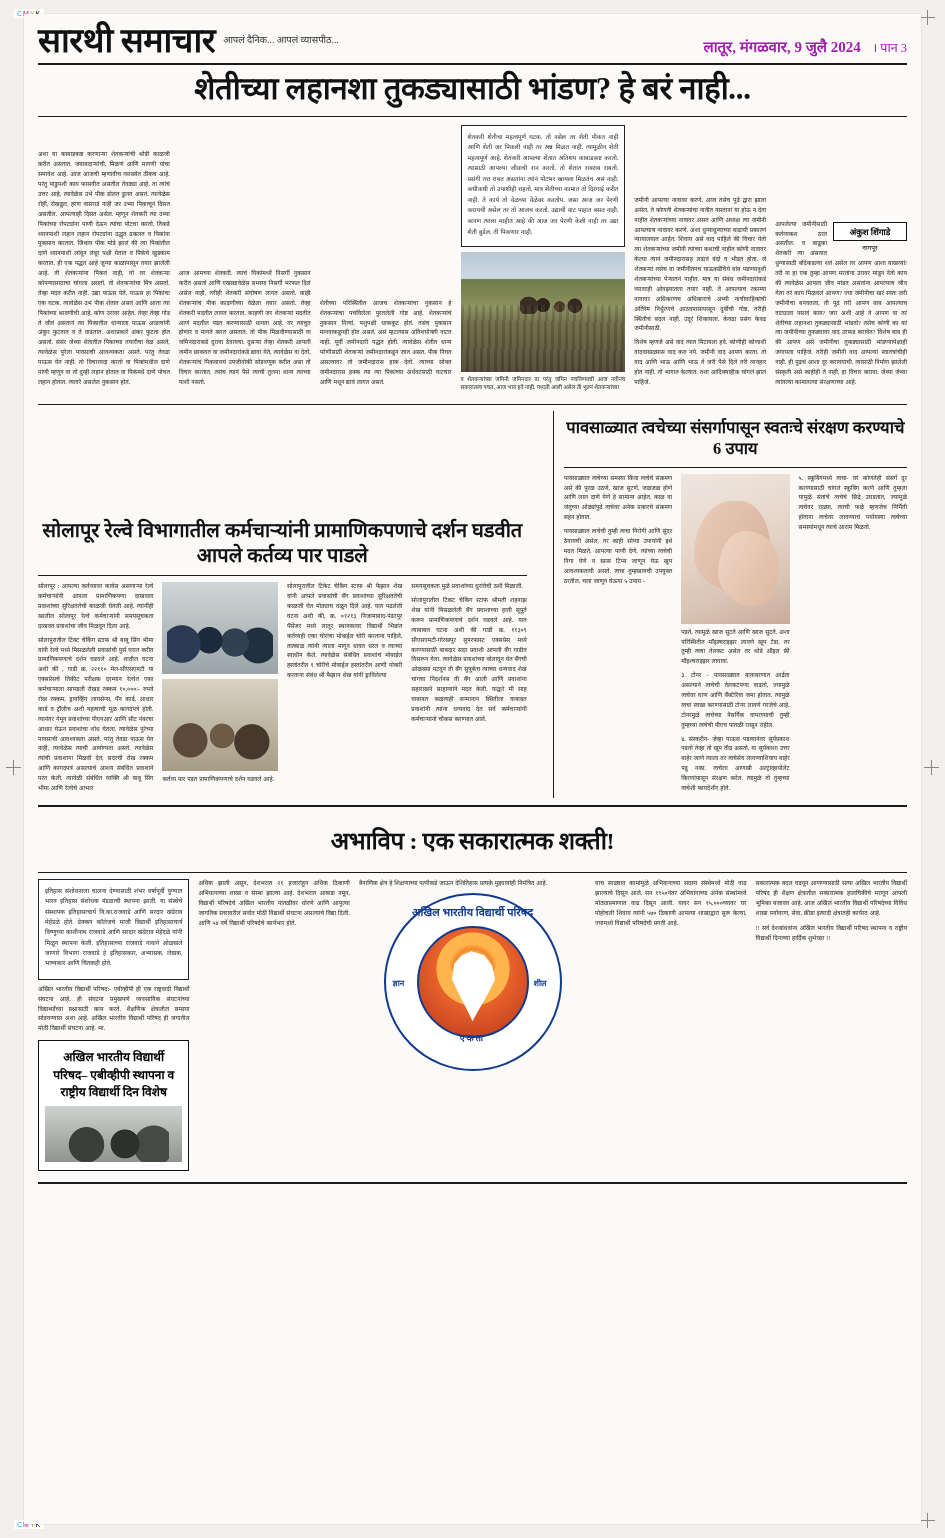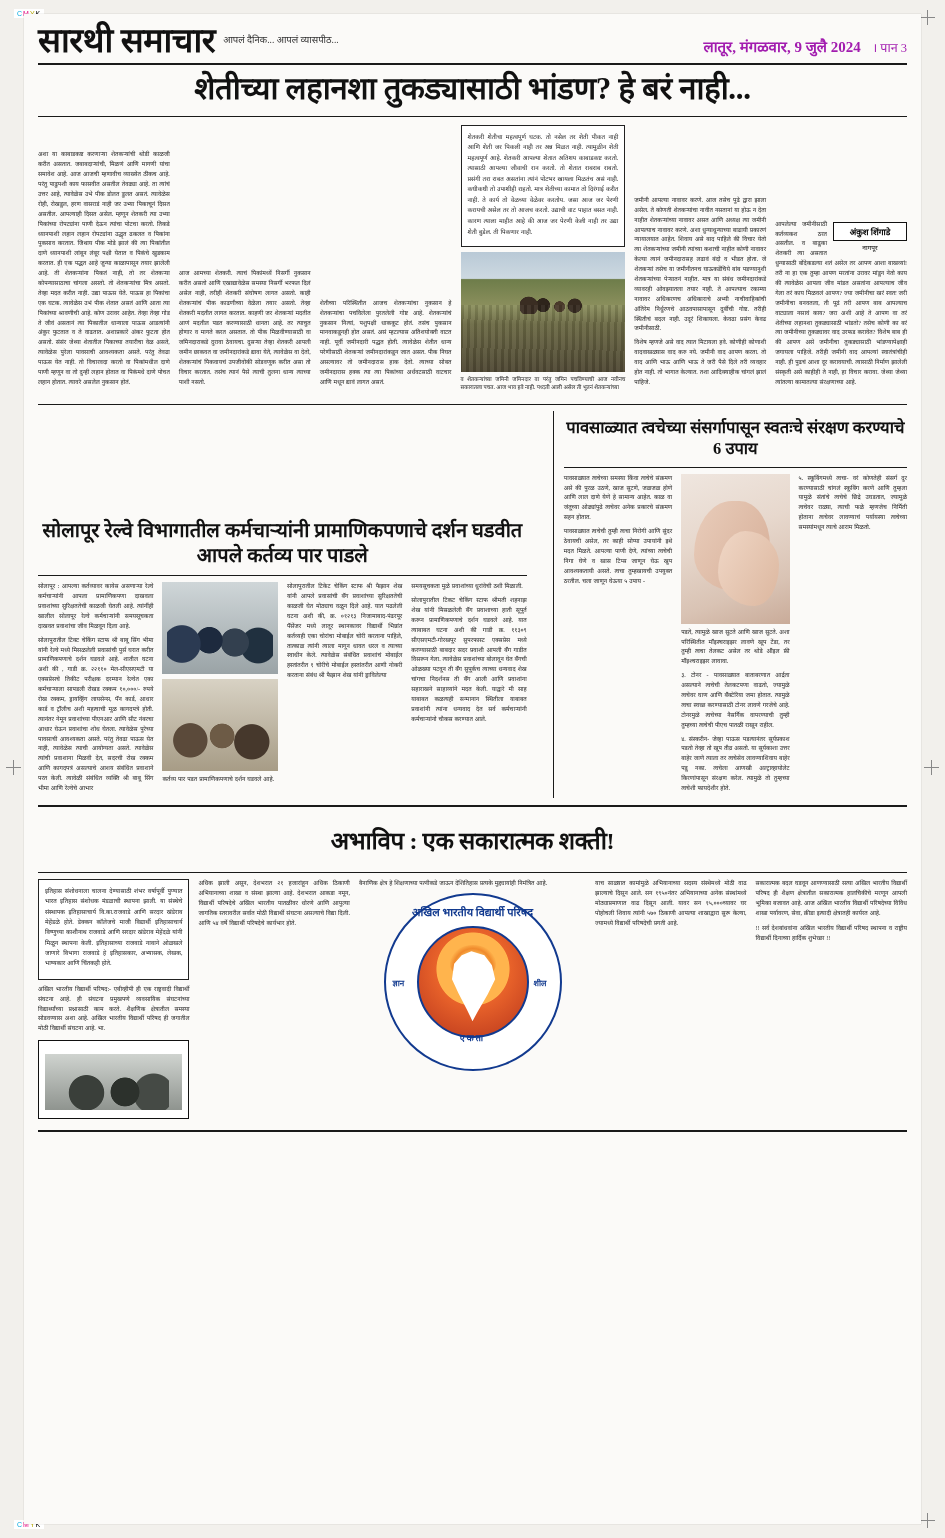--- a/index.html
+++ b/index.html
@@ -417,20 +417,21 @@
         <div class="abvp-col">
           <div class="intro-box">
             <div class="body-text">
               <p>इतिहास संशोधनाला चालना देण्यासाठी शंभर वर्षापूर्वी पुण्यात भारत इतिहास संशोधक मंडळाची स्थापना झाली. या संस्थेचे संस्थापक इतिहासाचार्य वि.का.राजवाडे आणि सरदार खंडेराव मेहेंडळे होते. डेक्कन कॉलेजचे माजी विद्यार्थी इतिहासाचार्य विष्णुच्या काशीनाथ राजवाडे आणि सरदार खंडेराव मेहेंदळे यांनी मिळून स्थापना केली. इतिहासाच्या राजवाडे नावाने ओळखले जाणारे विभागा राजवाडे हे इतिहासकार, अभ्यासक, लेखक, भाष्यकार आणि चिंतकही होते.</p>
             </div>
           </div>
           <div class="body-text">
             <p>अखिल भारतीय विद्यार्थी परिषद:- एबीव्हीपी ही एक राष्ट्रवादी विद्यार्थी संघटना आहे. ही संघटना प्रमुखपणे व्यवसायिक संघटनांच्या विद्यार्थ्यांच्या प्रश्नासाठी काम करते. शैक्षणिक क्षेत्रातील समस्या सोडवण्यास अशा आहे. अखिल भारतीय विद्यार्थी परिषद ही जगातील मोठी विद्यार्थी संघटना आहे. भा.</p>
           </div>
           <div class="kicker-box">
+            <span>अखिल भारतीय विद्यार्थी परिषद– एबीव्हीपी स्थापना व राष्ट्रीय विद्यार्थी दिन विशेष</span>
             <div class="kicker-img"></div>
           </div>
         </div>
 
         <div class="abvp-col">
           <div class="body-text">
             <p>अधिक झाली असून, देशभरात २१ हजारांहून अधिक ठिकाणी अभियानाच्या शाखा व संस्था झाल्या आहे. देशभरात आकडा नमून, विद्यार्थी परिषदेचे अखिल भारतीय पातळीवर धोरणे आणि आपुल्या जागतिक स्तरावरील सर्वात मोठी विद्यार्थी संघटना असल्याचे विद्या दिली. आणि ५४ वर्षे विद्यार्थी परिषदेचे कार्यभार होते.</p>
           </div>
         </div>
 

